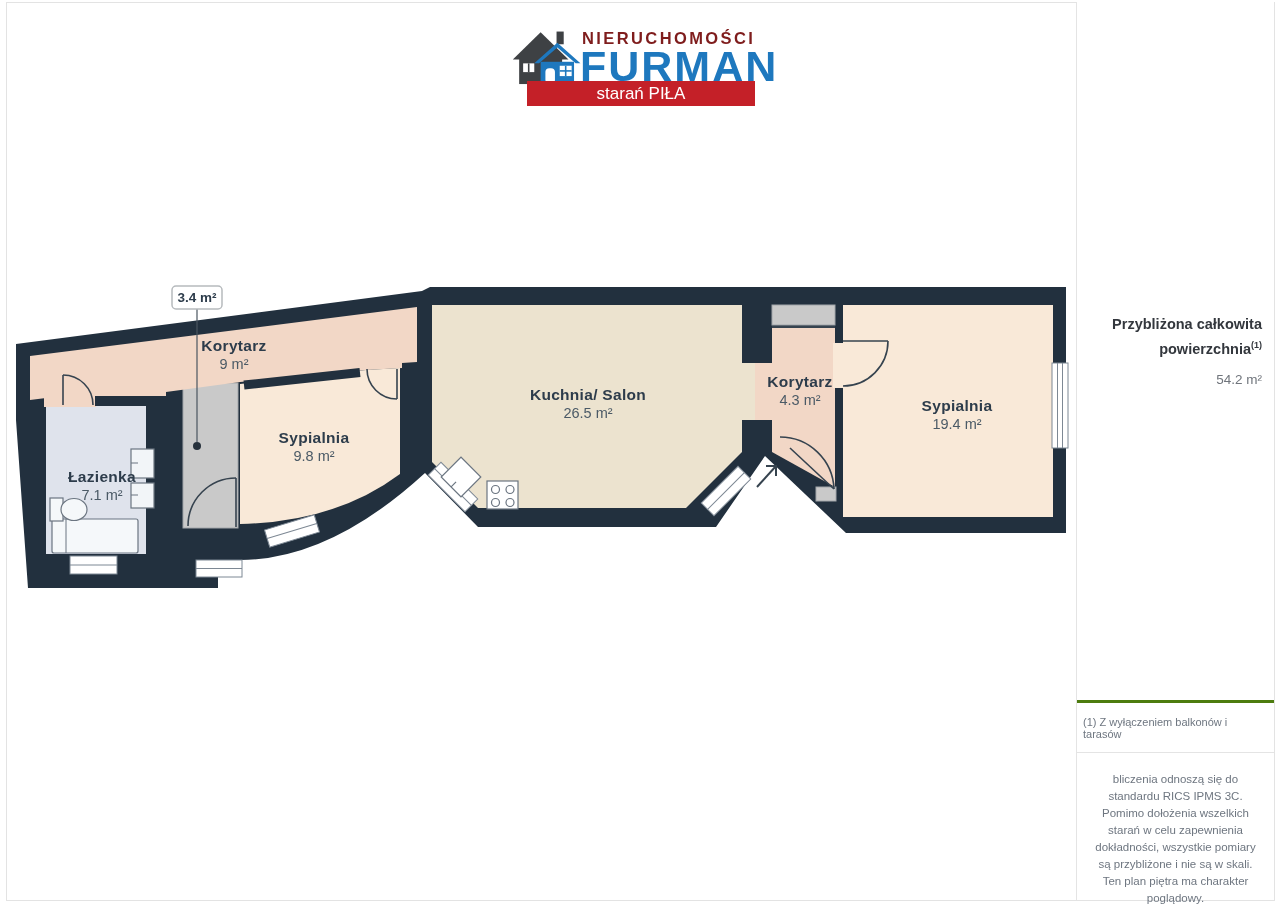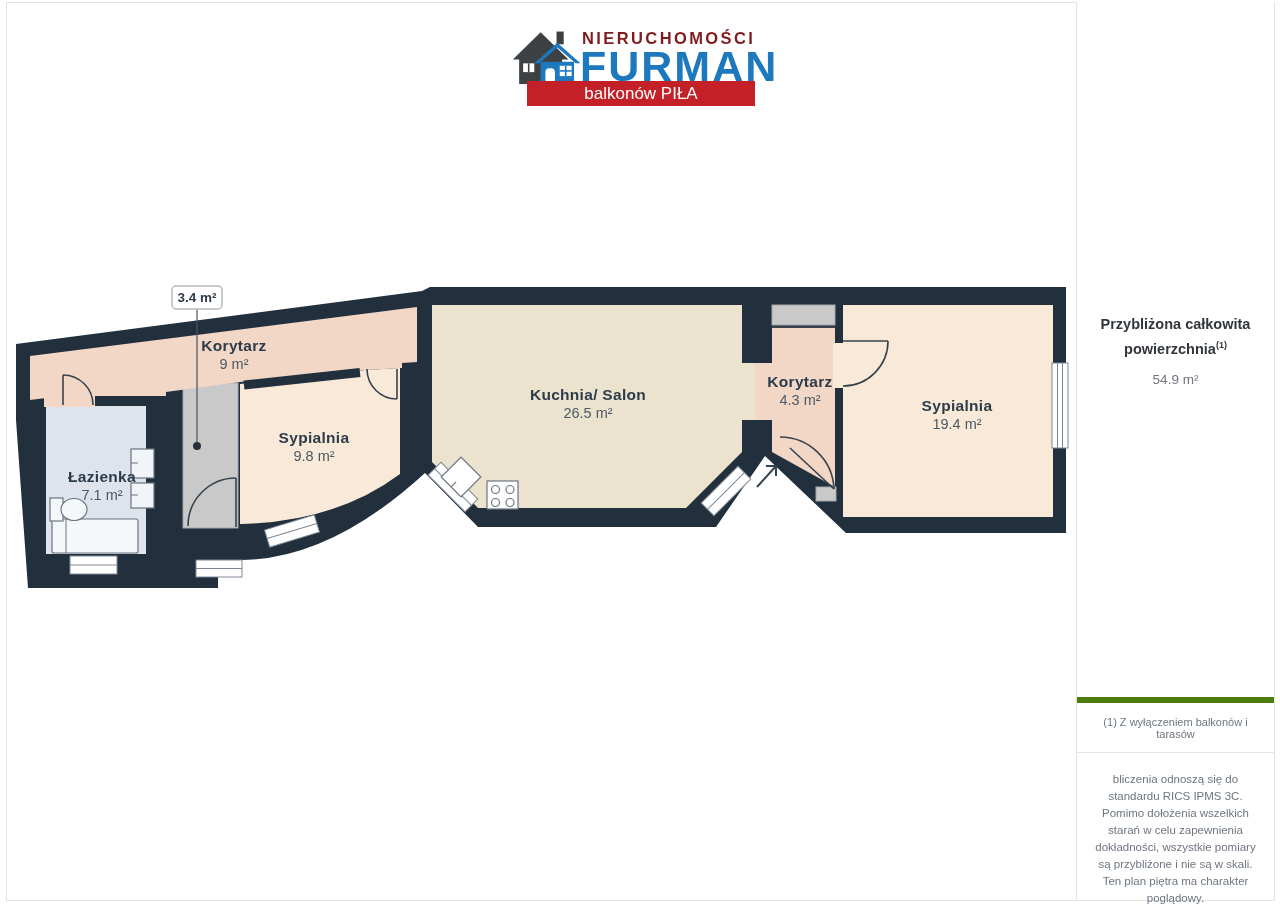--- a/index.html
+++ b/index.html
@@ -16,28 +16,28 @@
   .branch-bar{position:absolute;left:19px;top:59px;width:228px;height:25px;background:#c42028;
     display:flex;align-items:center;justify-content:center;color:#fff;font-size:17px;font-weight:500;}
   
   .plan-svg{position:absolute;left:0;top:0;}
   .room-name{font-size:15.5px;font-weight:700;fill:#2d3c4b;letter-spacing:.3px;}
   .room-area{font-size:14.5px;font-weight:400;fill:#4b5a66;}
   .callout-text{font-size:13.5px;font-weight:600;fill:#2d3c4b;}
   
   .sidebar{position:absolute;left:1076px;top:2px;width:198px;height:898px;
     border-left:1px solid #e4e4e4;box-sizing:border-box;background:#fff;}
-  .sidebar-top{height:701px;border-bottom:6px solid #4d7c0f;box-sizing:border-box;
-    padding:312px 12px 0 12px;text-align:center;}
+  .sidebar-top{height:701px;border-bottom:3px solid #4d7c0f;box-sizing:border-box;
+    padding:312px 12px 0 12px;text-align:right;}
   .total-title{font-size:14.5px;font-weight:700;color:#33373d;line-height:21px;}
   .total-title sup{font-size:9px;}
   .total-value{margin-top:12px;font-size:13.5px;color:#70757c;}
   .sidebar-footnote{height:50px;border-bottom:1px solid #e4e4e4;box-sizing:border-box;
     display:flex;align-items:center;justify-content:center;font-size:11px;color:#6e7680;
-    text-align:center;padding:0 6px;}
+    padding:0 6px;}
   .sidebar-bottom{padding:18px 11px 8px 11px;text-align:center;}
   .disclaimer{font-size:11.5px;color:#6e7680;line-height:17px;}
 </style>
 </head>
 <body>
 
 <div class="page-frame"></div>
 
 <div class="logo">
   <svg class="logo-icon" width="70" height="62" viewBox="0 0 88 76">
@@ -49,21 +49,21 @@
     <polygon points="28,46 57,20 86,46 80,46 57,26 34,46" fill="#1e78be"></polygon>
     <rect x="36" y="44" width="42" height="28" fill="#1e78be"></rect>
     <rect x="42" y="52" width="12" height="20" rx="5" fill="#ffffff"></rect>
     <rect x="60" y="49" width="15" height="13" fill="#ffffff"></rect>
     <line x1="67.5" y1="49" x2="67.5" y2="62" stroke="#1e78be" stroke-width="2"></line>
     <line x1="60" y1="55.5" x2="75" y2="55.5" stroke="#1e78be" stroke-width="2"></line>
   </svg>
   <div class="brand-top">NIERUCHOMOŚCI</div>
   <div class="brand-name">FURMAN</div>
   <div class="branch-bar">
-    <span>balkonów PIŁA</span>
+    <span>starań PIŁA</span>
   </div>
 </div>
 
 <svg class="plan-svg" width="1280" height="906" viewBox="0 0 1280 906">
 
   <path d="M16 344 L422 291 L430 287 L1066 287 L1066 533 L846 533 L765 456 L716 527
            L478 527 L425 473 Q330 560 240 560 L218 562 L218 588 L28 588 L16 420 Z" fill="#22303e"></path>
 
   <rect x="183" y="383" width="55" height="145" stroke="#a2a6aa" stroke-width="1" fill="#c9c9c9"></rect>
 
@@ -185,21 +185,21 @@
   <text class="room-name" x="800" y="387" text-anchor="middle">Korytarz</text>
   <text class="room-area" x="800" y="405" text-anchor="middle">4.3 m²</text>
 
   <text class="room-name" x="957" y="411" text-anchor="middle">Sypialnia</text>
   <text class="room-area" x="957" y="429" text-anchor="middle">19.4 m²</text>
 </svg>
 
 <div class="sidebar">
   <div class="sidebar-top">
     <div class="total-title"><span>Przybliżona całkowita powierzchnia</span><sup>(1)</sup></div>
-    <div class="total-value">54.9 m²</div>
+    <div class="total-value">54.2 m²</div>
   </div>
   <div class="sidebar-footnote">
     <span>(1) Z wyłączeniem balkonów i tarasów</span>
   </div>
   <div class="sidebar-bottom">
     <div class="disclaimer">bliczenia odnoszą się do standardu RICS IPMS 3C. Pomimo dołożenia wszelkich starań w celu zapewnienia dokładności, wszystkie pomiary są przybliżone i nie są w skali. Ten plan piętra ma charakter poglądowy.</div>
 
   </div>
 </div>
 

